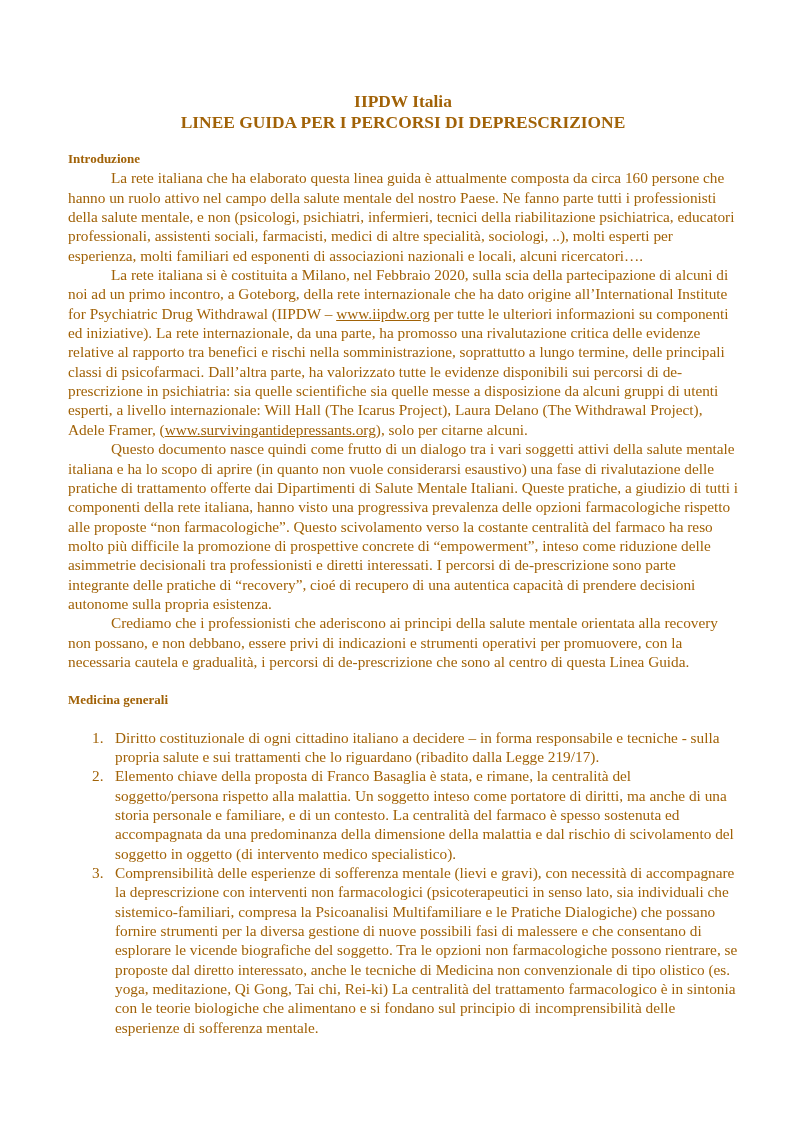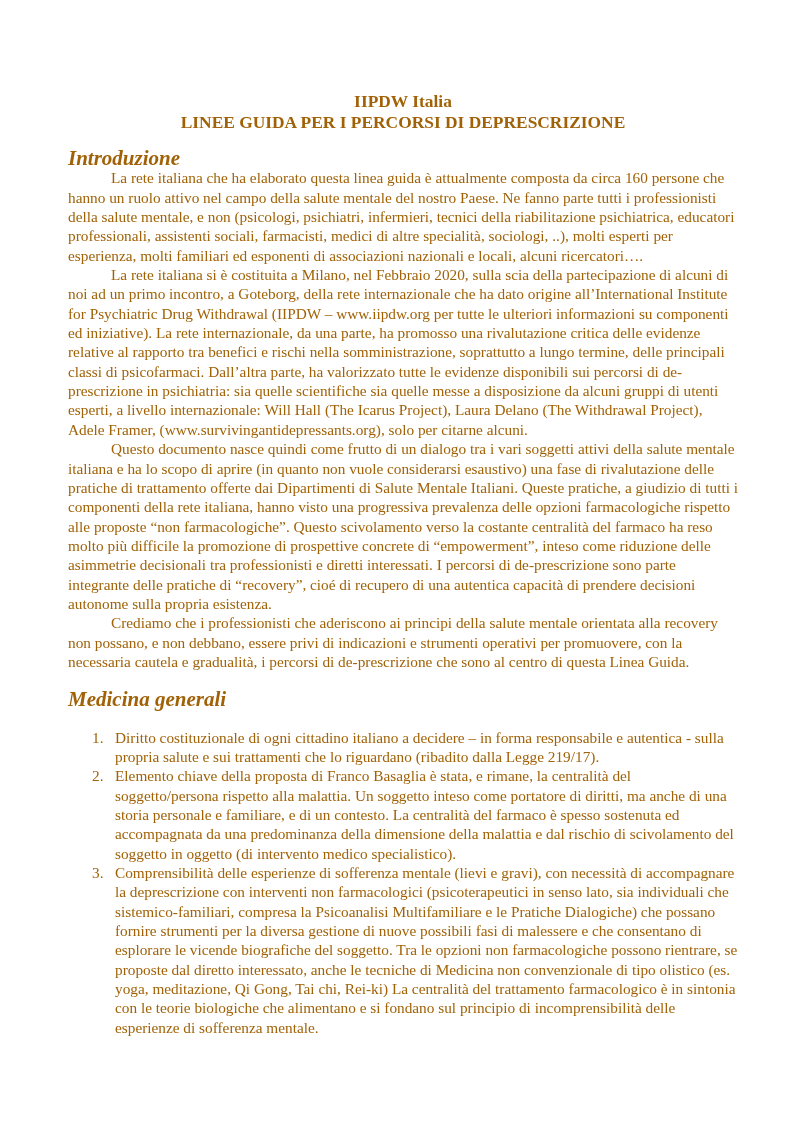--- a/index.html
+++ b/index.html
@@ -8,24 +8,24 @@
       position: absolute; left: 68px; top: 78px; width: 670px;
       font-family: "Liberation Serif", serif;
       font-size: 15.3px; line-height: 19.35px; color: #a16207; margin-top: 13px;
     }
     .title {
       text-align: center; font-weight: bold; font-size: 17.4px;
       line-height: 21px; margin: 0;
     }
     .title-line2 { margin-bottom: 16px; }
     h2.section {
-      font-size: 21px; font-weight: bold; margin: 0; line-height: 19.35px; font-style: italic;
+      font-size: 13px; font-weight: bold; margin: 0; line-height: 19.35px;
     }
     p.para { margin: 0; text-indent: 43px; }
-    .link { }
+    .link { text-decoration: underline; }
     .gap { height: 19px; }
     .gap-sm { height: 18px; }
     ol.premises { margin: 0; padding: 0; list-style: none; }
     ol.premises li { position: relative; padding-left: 47px; margin: 0; }
     ol.premises li .num { position: absolute; left: 24px; top: 0; }
     b { font-weight: normal; }
   </style>
 </head>
 <body>
 
@@ -43,21 +43,21 @@
     <p class="para">Crediamo che i professionisti che aderiscono ai principi della salute mentale orientata alla recovery non possano, e non debbano, essere privi di indicazioni e strumenti operativi per promuovere, con la necessaria cautela e gradualità, i percorsi di de-prescrizione che sono al centro di questa Linea Guida.</p>
   </section>
 
   <div class="gap"></div>
 
   <section>
     <h2 class="section">Medicina generali</h2>
     <div class="gap-sm"></div>
     <ol class="premises">
       <li>
-        <span class="num">1.</span><span>Diritto costituzionale di ogni cittadino italiano a decidere – in forma </span><b>responsabile</b><span> e </span><b>autentica</b><span> - sulla propria salute e sui trattamenti che lo riguardano (ribadito dalla Legge 219/17).</span>
+        <span class="num">1.</span><span>Diritto costituzionale di ogni cittadino italiano a decidere – in forma </span><b>responsabile</b><span> e </span><b>tecniche</b><span> - sulla propria salute e sui trattamenti che lo riguardano (ribadito dalla Legge 219/17).</span>
       </li>
       <li>
         <span class="num">2.</span><span>Elemento chiave della proposta di Franco Basaglia è stata, e rimane, la </span><b>centralità del soggetto/persona rispetto alla malattia</b><span>. Un soggetto inteso come portatore di diritti, ma anche di una storia personale e familiare, e di un contesto. La centralità del farmaco è spesso sostenuta ed accompagnata da una predominanza della dimensione della malattia e dal rischio di scivolamento del soggetto in oggetto (di intervento medico specialistico).</span>
       </li>
       <li>
         <span class="num">3.</span><b>Comprensibilità delle esperienze di sofferenza mentale</b><span> (lievi e gravi), con necessità di accompagnare la deprescrizione con interventi non farmacologici (psicoterapeutici in senso lato, sia individuali che sistemico-familiari, compresa la Psicoanalisi Multifamiliare e le Pratiche Dialogiche) che possano fornire strumenti per la diversa gestione di nuove possibili fasi di malessere e che consentano di esplorare le vicende biografiche del soggetto. Tra le opzioni non farmacologiche possono rientrare, se proposte dal diretto interessato, anche le tecniche di Medicina non convenzionale di tipo olistico (es. yoga, meditazione, Qi Gong, Tai chi, Rei-ki) La centralità del trattamento farmacologico è in sintonia con le teorie biologiche che alimentano e si fondano sul principio di incomprensibilità delle esperienze di sofferenza mentale.</span>
       </li>
     </ol>
   </section>
 </div>

